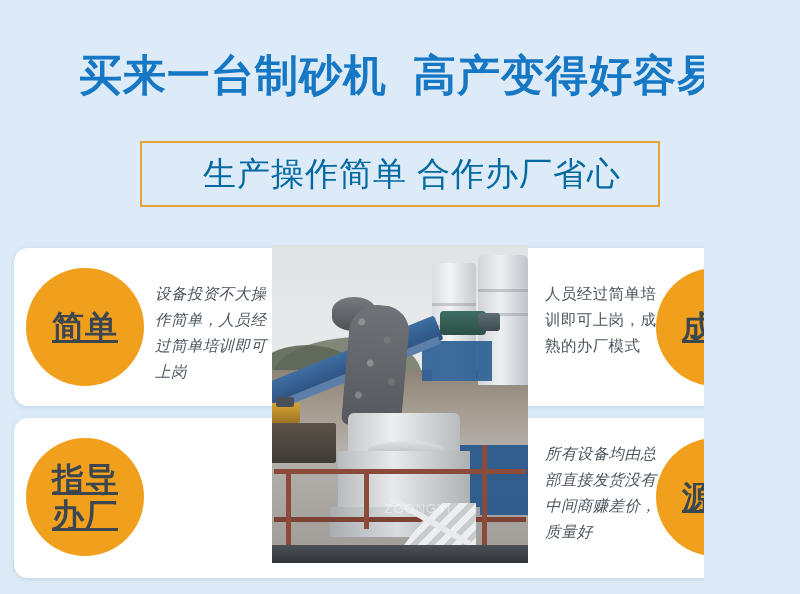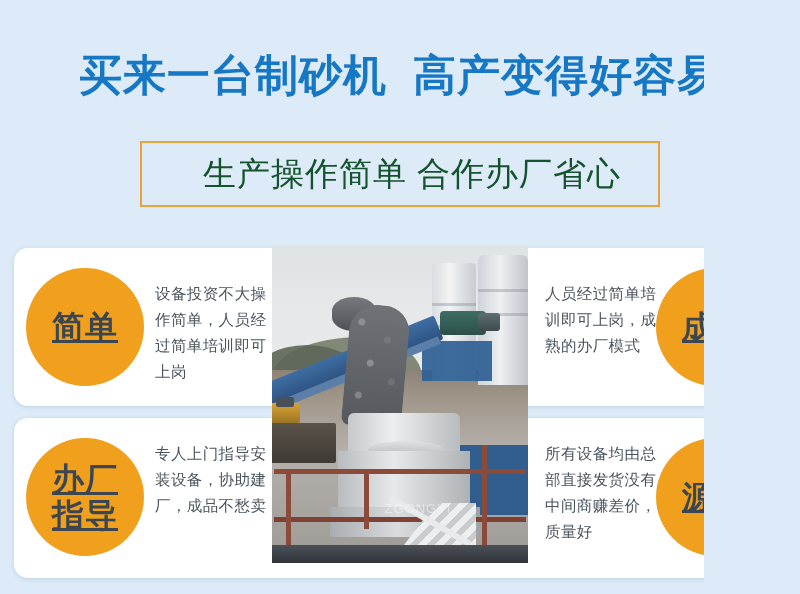--- a/index.html
+++ b/index.html
@@ -24,21 +24,21 @@
 
   
   .subtitle-box{
     position:absolute;left:140px;top:141px;width:520px;height:66px;
     border:2px solid #e8a33d;
     box-sizing:border-box;
     display:flex;align-items:center;justify-content:center;
   }
   .subtitle-text{
     font-size:33px;line-height:40px;
-    color:#14532d;
+    color:#0369a1;
     letter-spacing:1px;
     white-space:pre;
     margin-left:24px;
   }
 
   
   .panel{
     position:absolute;
     background:#ffffff;
     box-shadow:0 1px 4px rgba(120,150,180,.30);
@@ -74,24 +74,24 @@
   
   .desc{
     position:absolute;
     font-size:15.5px;
     line-height:26px;
     color:#4a545e;
     letter-spacing:.4px;
     z-index:6;
     width:125px;
   }
-  .desc-tl{left:155px;top:281px;}
+  .desc-tl{left:155px;top:281px;font-style:italic;}
   .desc-bl{left:155px;top:441px;}
   .desc-tr{left:545px;top:281px;}
-  .desc-br{left:545px;top:441px;}
+  .desc-br{left:545px;top:441px;font-style:italic;}
 
   
   .photo{
     position:absolute;left:272px;top:245px;width:256px;height:318px;
     overflow:hidden;z-index:8;
     background:#cfd6dd;
   }
   .ph-layer{position:absolute;}
 
   
@@ -193,24 +193,23 @@
     <span>简单</span>
   </div>
   <div class="desc desc-tl">设备投资不大操作简单，人员经过简单培训即可上岗</div>
 
   <div class="badge badge-tr">
     <span>成熟</span>
   </div>
   <div class="desc desc-tr">人员经过简单培训即可上岗，成熟的办厂模式</div>
 
   <div class="badge badge-bl">
+    <span>指导</span>
     <span>办厂</span>
-    <span>指导</span>
-  </div>
-  <div class="desc desc-bl">专人上门指导安装设备，协助建厂，成品不愁卖</div>
+  </div>
 
   <div class="badge badge-br">
     <span>源头</span>
   </div>
   <div class="desc desc-br">所有设备均由总部直接发货没有中间商赚差价，质量好</div>
 
   <div class="photo">
     <div class="ph-layer ph-sky"></div>
     <div class="ph-layer ph-hill"></div>
     <div class="ph-layer ph-hill2"></div>

